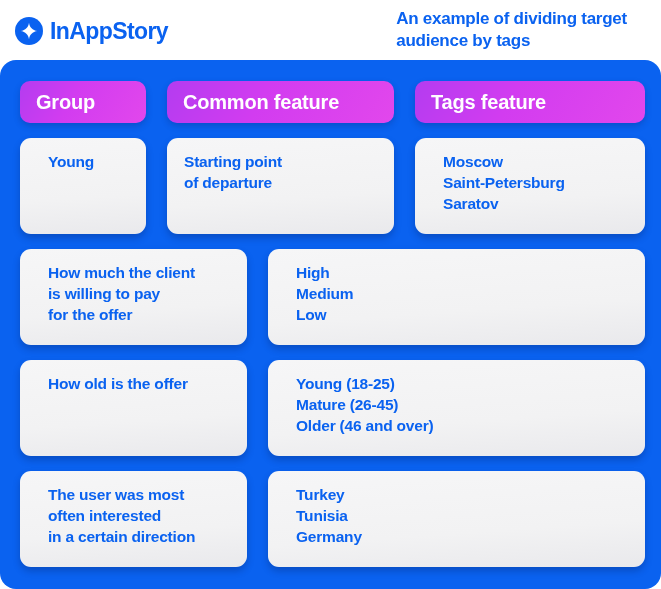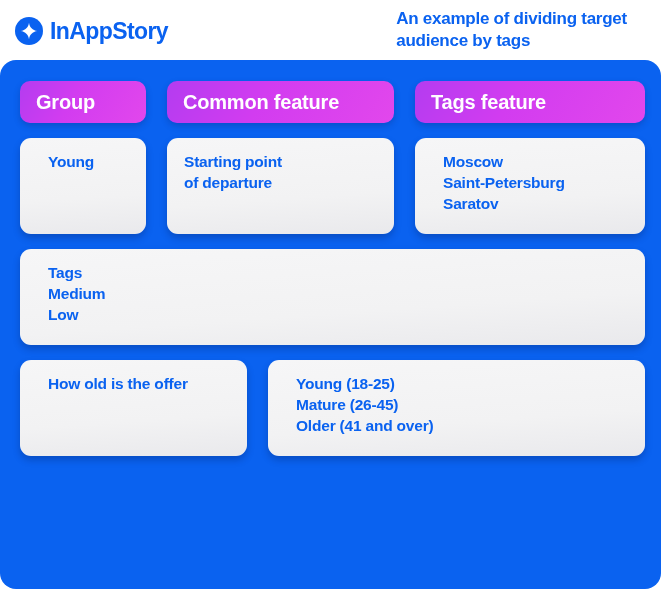--- a/index.html
+++ b/index.html
@@ -209,43 +209,64 @@
         <div class="col-3">
           <div class="card card-center">
             <span class="card-text">Moscow
 Saint-Petersburg
 Saratov</span>
           </div>
         </div>
       </div>
 
       <div class="row data-row">
-        <div class="col-3">
-          <div class="card card-center">
-            <span class="card-text">Tags
+        <div class="col-2">
+          <div class="card card-center">
+            <span class="card-text">How much the client
+is willing to pay
+for the offer</span>
+          </div>
+        </div>
+        <div class="col-3">
+          <div class="card card-center">
+            <span class="card-text">High
 Medium
 Low</span>
           </div>
         </div>
       </div>
 
       <div class="row data-row">
         <div class="col-2">
           <div class="card card-center">
             <span class="card-text">How old is the offer</span>
           </div>
         </div>
         <div class="col-3">
           <div class="card card-center">
             <span class="card-text">Young (18-25)
 Mature (26-45)
-Older (41 and over)</span>
-          </div>
-        </div>
-      </div>
-
-      <div class="row data-row">
+Older (46 and over)</span>
+          </div>
+        </div>
+      </div>
+
+      <div class="row data-row">
+        <div class="col-2">
+          <div class="card card-center">
+            <span class="card-text">The user was most
+often interested
+in a certain direction</span>
+          </div>
+        </div>
+        <div class="col-3">
+          <div class="card card-center">
+            <span class="card-text">Turkey
+Tunisia
+Germany</span>
+          </div>
+        </div>
       </div>
 
     </div>
   </div>
 
 </div>
 
 </body></html>

